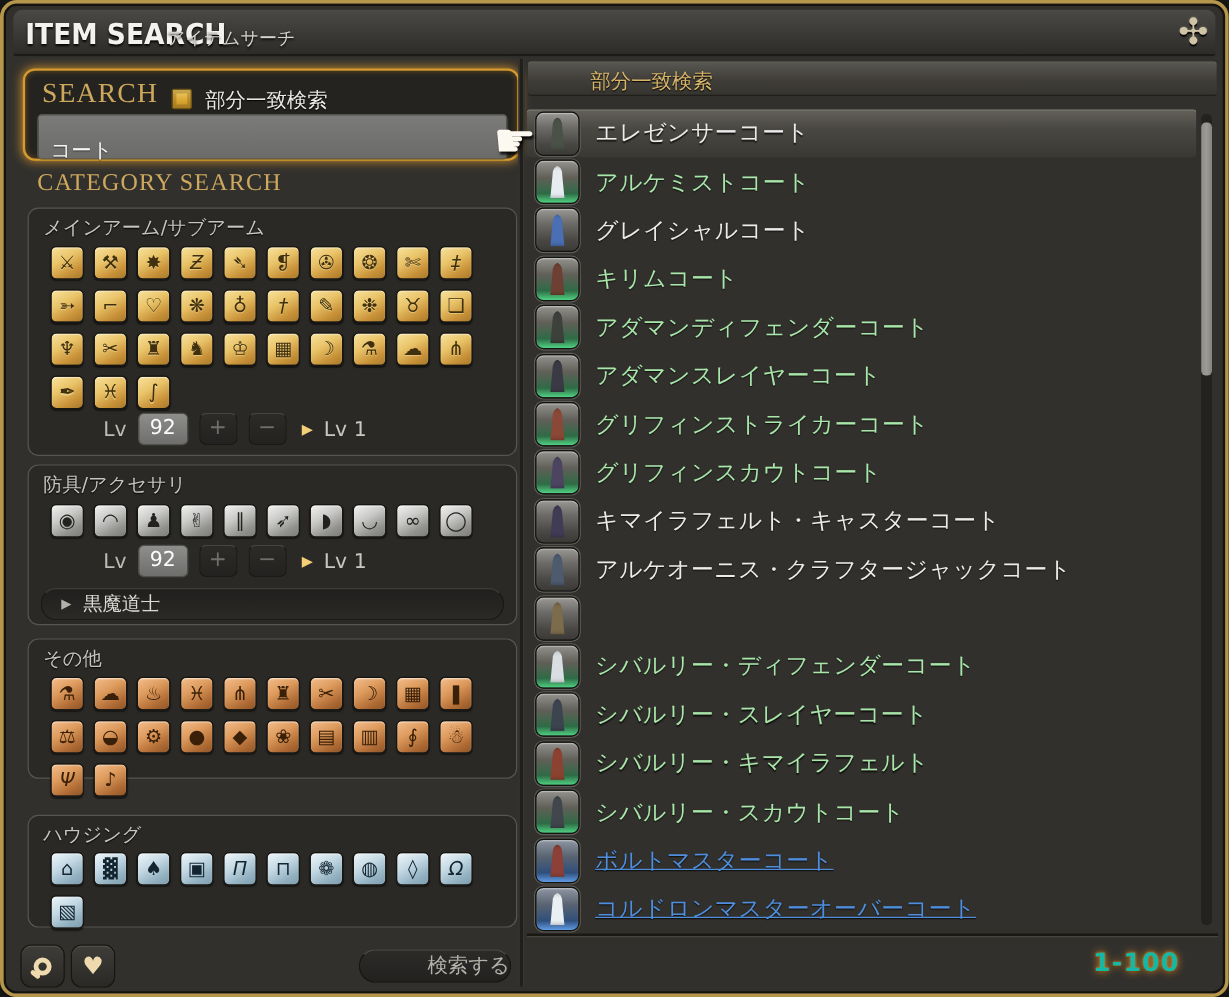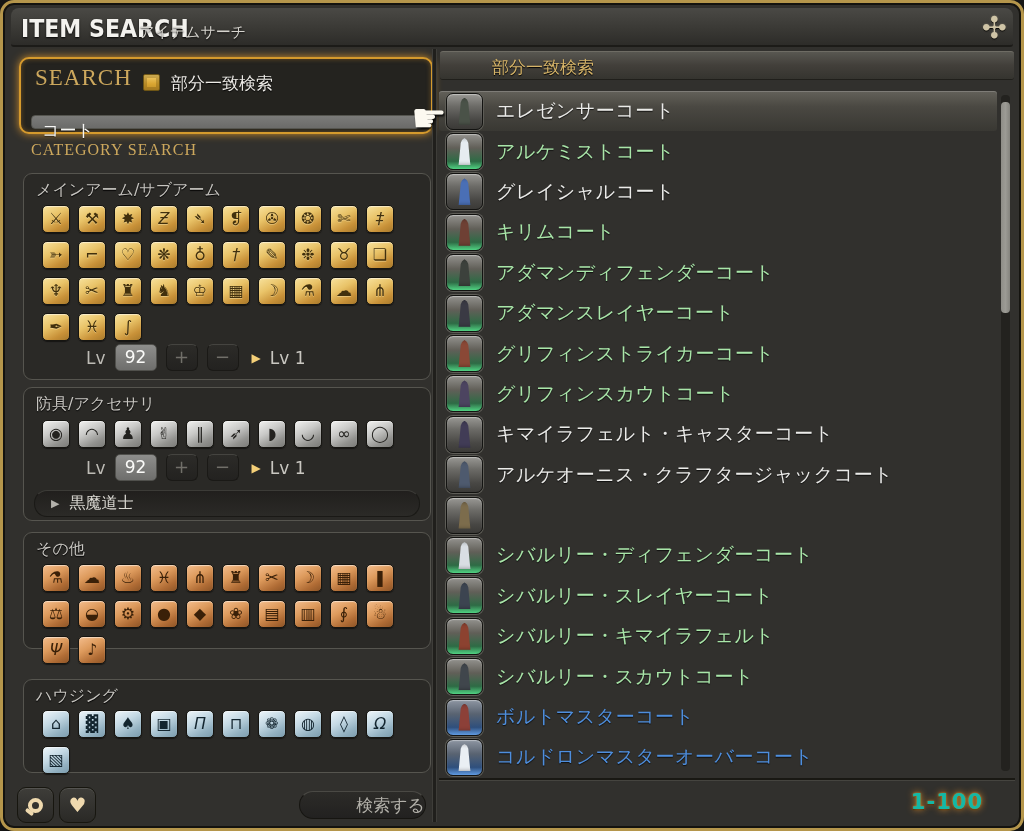--- a/index.html
+++ b/index.html
@@ -54,31 +54,31 @@
     background:linear-gradient(180deg,#f2cd6a 0%,#d9a531 60%,#c1902a 100%);
     border:1px solid #6e5515; border-radius:2px;
     box-shadow:inset 0 0 0 3px rgba(80,55,5,.25);
     cursor:pointer;
   }
   .checkbox-label {
     position:absolute; left:150px; top:13px;
     font-size:17px; color:#eceae6; text-shadow:0 1px 1px #000;
   }
   .search-input {
-    position:absolute; left:10px; top:56px; width:392px; height:14px;
+    position:absolute; left:10px; top:36px; width:392px; height:37px;
     background:linear-gradient(180deg,#7b7b79 0%,#6b6b69 100%);
     border:1px solid #55554f; border-radius:4px;
-    font-size:17px; color:#f6f6f4; padding:3px 10px;
+    font-size:17px; color:#f6f6f4; padding:18px 10px;
     text-shadow:0 1px 1px rgba(0,0,0,.5); cursor:text;
   }
 
   .category-heading {
     position:absolute; left:28px; top:138px;
     font-family:"Liberation Serif", serif;
-    font-size:16px; color:#cda85d; letter-spacing:1px;
+    font-size:20px; color:#cda85d; letter-spacing:1px;
   }
 
   .section {
     position:absolute; left:20px; width:408px;
     border:1px solid #56554f; border-radius:9px;
     background:rgba(18,17,15,.22);
   }
   .sec-weapons { top:170px; height:207px; }
   .sec-armor   { top:384px; height:134px; }
   .sec-other   { top:529px; height:117px; }
@@ -219,21 +219,21 @@
   .item-icon.green { background:linear-gradient(180deg,#93928e 0%,#615f58 40%,#2e6b45 78%,#50d282 100%); }
   .item-icon.blue  { background:linear-gradient(180deg,#8e96a2 0%,#596371 40%,#2f4f7c 78%,#609be2 100%); }
   .coat {
     position:absolute; left:8px; top:4px; width:19px; height:27px;
     clip-path:polygon(50% 0%, 63% 7%, 70% 18%, 73% 42%, 81% 100%, 19% 100%, 27% 42%, 30% 18%, 37% 7%);
     box-shadow:inset 0 0 4px rgba(0,0,0,.4);
   }
   .item-name { font-size:19px; letter-spacing:.5px; text-shadow:0 1px 1px rgba(0,0,0,.7); }
   .item-name.white { color:#ebebe9; }
   .item-name.green { color:#a9e6a9; }
-  .item-name.blue  { color:#4e8edd; }
+  .item-name.blue  { color:#4e8edd;text-decoration:underline; }
 
   .scrollbar {
     position:absolute; left:998px; top:92px; width:9px; height:676px;
     background:#23221f; border-radius:4px; cursor:pointer;
   }
   .scroll-thumb {
     position:absolute; left:0; top:7px; width:9px; height:211px;
     background:linear-gradient(90deg,#8e8d87,#9c9b95 50%,#84837d);
     border-radius:4px;
   }

